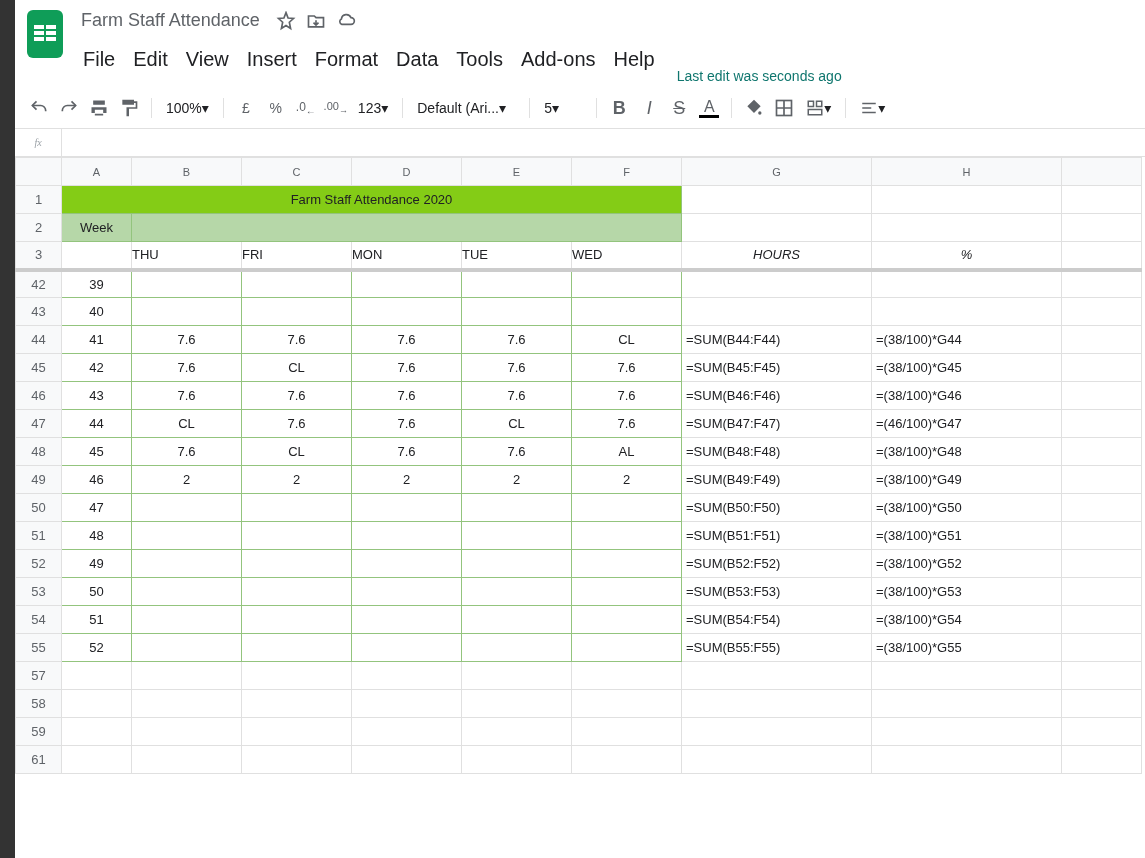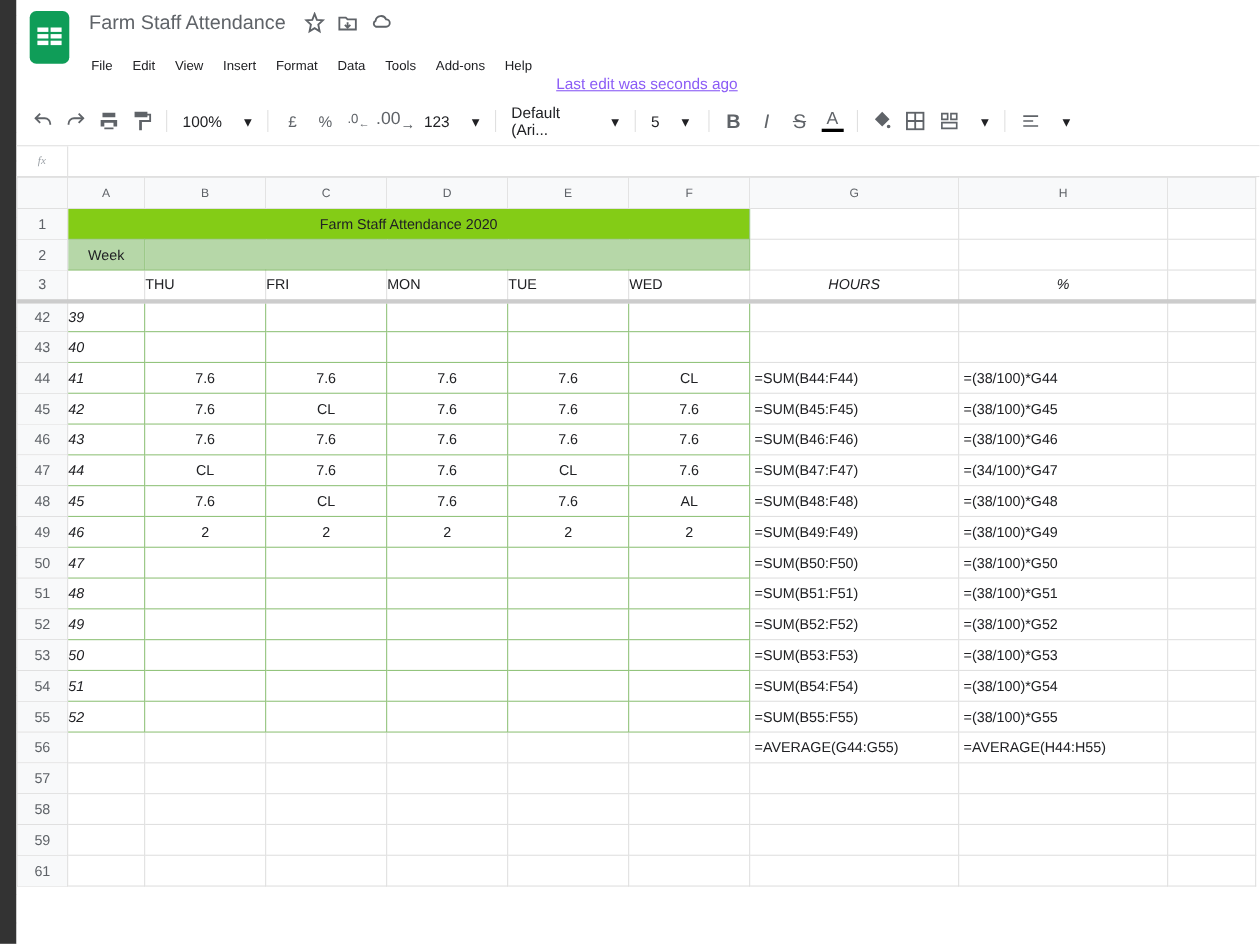--- a/index.html
+++ b/index.html
@@ -10,43 +10,43 @@
   .logo { width: 40px; height: 52px; display: flex; align-items: center; justify-content: center; }
   .logo-box { width: 36px; height: 48px; background: #0f9d58; border-radius: 6px; display: flex; align-items: center; justify-content: center; }
   .logo-grid { width: 22px; height: 18px; display: flex; flex-direction: column; gap: 2px; }
   .logo-row { display: flex; gap: 2px; }
   .logo-cell { flex: 1; height: 4px; background: #fff; }
   .title-area { flex: 1; display: flex; flex-direction: column; gap: 2px; }
   .doc-title-row { display: flex; align-items: center; gap: 10px; }
   .doc-title { font-size: 18px; font-weight: 400; color: #5f6368; padding: 2px 6px; }
   .doc-icon { color: #5f6368; cursor: pointer; }
   .menubar { display: flex; gap: 2px; align-items: center; }
-  .menu-item { padding: 4px 8px; font-size: 12px; color: #202124; cursor: pointer; border-radius: 4px; }
-  .last-edit { font-size: 14px; color: #8b5cf6; text-decoration: underline; margin-left: 12px; cursor: pointer; margin-top: 33px; }
+  .menu-item { padding: 4px 8px; font-size: 20px; color: #202124; cursor: pointer; border-radius: 4px; }
+  .last-edit { font-size: 14px; color: #0f766e; margin-left: 12px; cursor: pointer; margin-top: 33px; }
   .toolbar { display: flex; align-items: center; padding: 6px 10px; border-bottom: 1px solid #e0e0e0; gap: 2px; margin-top: 4px; }
   .tb-btn { min-width: 28px; height: 28px; display: flex; align-items: center; justify-content: center; cursor: pointer; color: #5f6368; border-radius: 4px; font-size: 18px; }
   .tb-sep { width: 1px; height: 20px; background: #e0e0e0; margin: 0 6px; }
   .tb-text { font-size: 14px; padding: 0 4px; }
-  .tb-select { display: flex; align-items: center; gap: 20px; padding: 0 6px; cursor: pointer; font-size: 14px; }
+  .tb-select { display: flex; align-items: center; gap: 0; padding: 0 6px; cursor: pointer; font-size: 14px; }
   .text-color-ind { width: 20px; height: 3px; background: #000; margin-top: -2px; }
   .fx-bar { display: flex; align-items: center; height: 28px; border-bottom: 1px solid #e0e0e0; }
   .fx-label { width: 46px; text-align: center; font-style: italic; color: #9aa0a6; font-size: 10px; font-family: serif;}
   .fx-input { flex: 1; border: none; height: 100%; padding: 0 6px; font-size: 13px; border-left:1px solid #e0e0e0; }
   .grid-area { flex: 1; overflow: auto; }
   table.sheet { border-collapse: collapse; table-layout: fixed; }
   .sheet th, .sheet td { border: 1px solid #e0e0e0; font-size: 13px; font-weight: normal; height: 28px; white-space: nowrap; overflow: hidden; }
   .sheet thead th { background: #f8f9fa; color: #5f6368; font-size: 11px; text-align: center; position: sticky; top:0; z-index:2;}
   .rowhdr { background: #f8f9fa !important; color: #5f6368; font-size: 11px; text-align: center; width: 46px; position: sticky; left:0; z-index:1;}
   .corner { background:#f8f9fa; position:sticky; left:0; top:0; z-index:3;}
   .col-A { width: 70px; } .col-B, .col-C, .col-D, .col-E, .col-F { width: 110px; }
   .col-G, .col-H { width: 190px; } .col-I { width: 80px; }
   .title-cell { font-size: 17px; font-weight: bold; text-align: center; background: #84cc16; }
   .hdr-green { background: #b6d7a8; font-weight: bold; border:1px solid #93c47d !important; }
   .col-hdr { background: #fff; font-weight: bold; border-bottom: 2px solid #93c47d !important; }
-  .row-key { font-weight: bold; border:1px solid #93c47d !important;font-style:italic; }
+  .row-key { font-weight: bold; text-align: center; border:1px solid #93c47d !important; }
   .data-c { text-align: center; border:1px solid #93c47d !important; }
   .plain-l { text-align: left; padding-left: 4px; }
   .plain-c { text-align: center; font-weight: bold; font-style: italic;}
   svg { display:block; }
 </style>
 </head>
 <body>
 
 <div class="edge"></div>
 <div class="app">
@@ -133,21 +133,21 @@
         <span>100%</span>
         <span>▾</span>
       </div>
     <div class="tb-sep"></div>
     <div class="tb-btn tb-text">£</div>
     <div class="tb-btn tb-text">%</div>
     <div class="tb-btn">
         <span style="font-size:12px"><span>.0</span><sub>←</sub></span>
       </div>
     <div class="tb-btn">
-        <span style="font-size:16px"><span>.00</span><sub>→</sub></span>
+        <span style="font-size:11px"><span>.00</span><sub>→</sub></span>
       </div>
     <div class="tb-select">
         <span>123</span>
         <span>▾</span>
       </div>
     <div class="tb-sep"></div>
     <div class="tb-select" style="width:110px">
         <span>Default (Ari...</span>
         <span>▾</span>
       </div>
@@ -320,21 +320,21 @@
           </tr>
           <tr>
             <td class="rowhdr">47</td>
     <td class="row-key">44</td>
     <td class="data-c">CL</td>
     <td class="data-c">7.6</td>
     <td class="data-c">7.6</td>
     <td class="data-c">CL</td>
     <td class="data-c">7.6</td>
     <td class="plain-l">=SUM(B47:F47)</td>
-    <td class="plain-l">=(34/100)*G47</td>
+    <td class="plain-l">=(46/100)*G47</td>
     <td></td>
           </tr>
           <tr>
             <td class="rowhdr">48</td>
     <td class="row-key">45</td>
     <td class="data-c">7.6</td>
     <td class="data-c">CL</td>
     <td class="data-c">7.6</td>
     <td class="data-c">7.6</td>
     <td class="data-c">AL</td>
@@ -420,32 +420,20 @@
     <td class="data-c"></td>
     <td class="data-c"></td>
     <td class="data-c"></td>
     <td class="data-c"></td>
     <td class="data-c"></td>
     <td class="plain-l">=SUM(B55:F55)</td>
     <td class="plain-l">=(38/100)*G55</td>
     <td></td>
           </tr>
           <tr>
-            <td class="rowhdr">56</td>
-    <td class="plain-l"></td>
-    <td class="plain-l"></td>
-    <td class="plain-l"></td>
-    <td class="plain-l"></td>
-    <td class="plain-l"></td>
-    <td class="plain-l"></td>
-    <td class="plain-l">=AVERAGE(G44:G55)</td>
-    <td class="plain-l">=AVERAGE(H44:H55)</td>
-    <td></td>
-          </tr>
-          <tr>
             <td class="rowhdr">57</td>
     <td class="plain-l"></td>
     <td class="plain-l"></td>
     <td class="plain-l"></td>
     <td class="plain-l"></td>
     <td class="plain-l"></td>
     <td class="plain-l"></td>
     <td class="plain-l"></td>
     <td class="plain-l"></td>
     <td></td>

